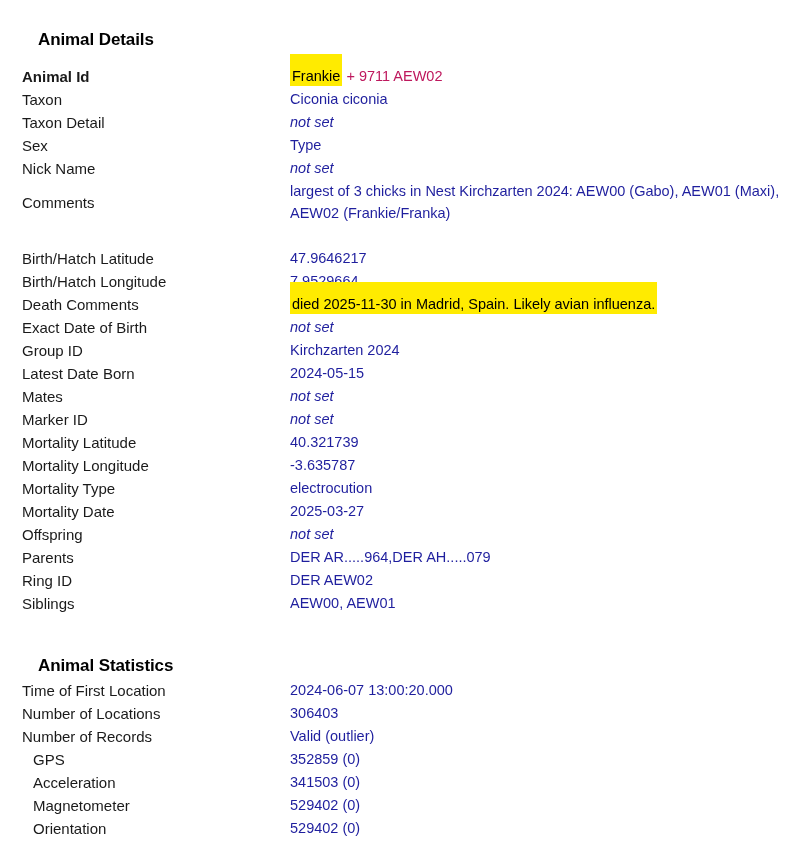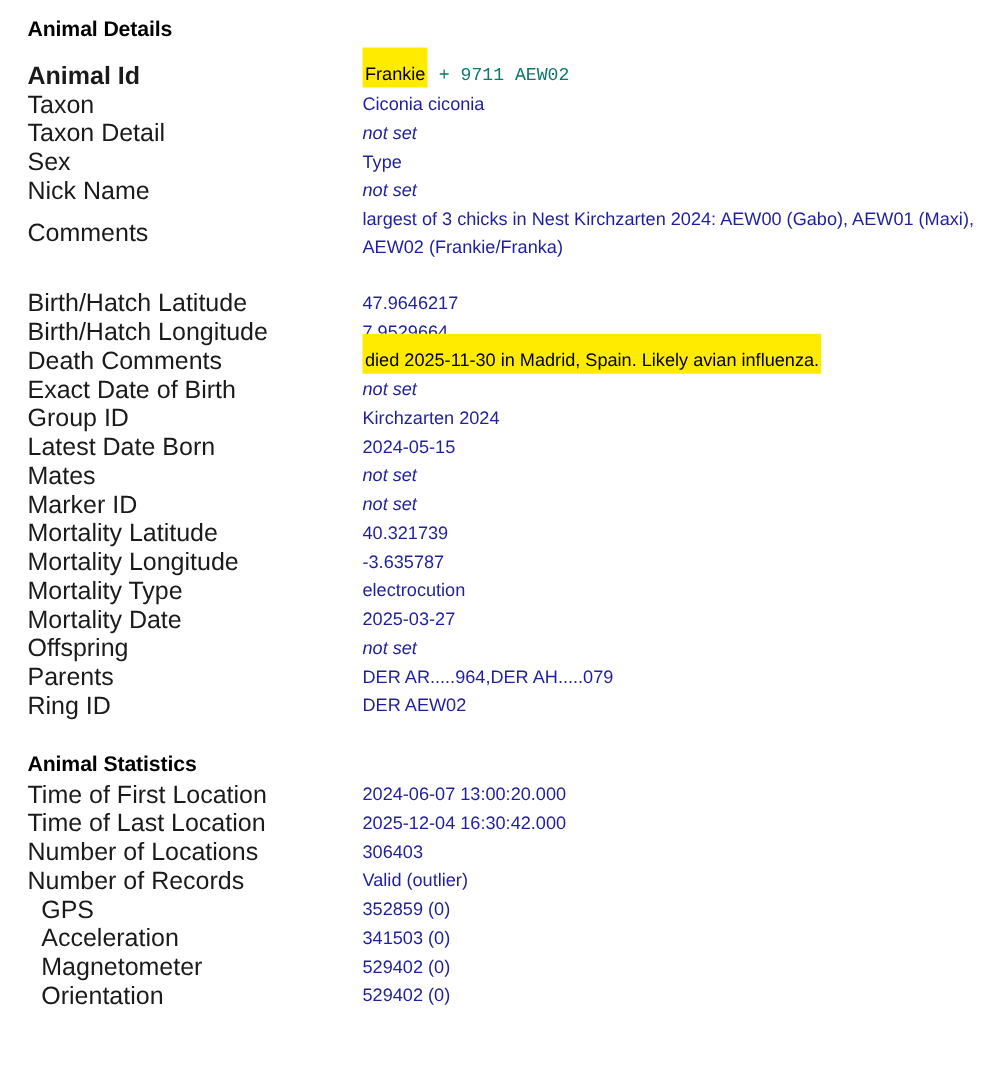--- a/index.html
+++ b/index.html
@@ -18,21 +18,21 @@
   .page {
     padding: 12px 0 0 22px;
     box-sizing: border-box;
     width: 803px;
   }
   .section-heading {
     font-weight: bold;
     font-size: 17px;
     color: #000000;
     letter-spacing: -0.1px;
-    margin: 0;
+    margin: 16px;
     padding: 0;
     line-height: 24px;
   }
   .heading-details { margin-bottom: 13px; }
   .heading-stats { margin-bottom: 1px; }
 
   table.kv {
     border-collapse: collapse;
     border-spacing: 0;
     table-layout: fixed;
@@ -43,21 +43,21 @@
 
   table.kv td {
     padding: 0;
     margin: 0;
     vertical-align: middle;
     line-height: 23px;
     height: 23px;
   }
   td.label {
     color: #1a1a1a;
-    font-size: 20px;
+    font-size: 15px;
     white-space: nowrap;
   }
   td.label.bold { font-weight: bold; }
   td.label.indent { padding-left: 11px; }
 
   td.value {
     color: #1f1f9e;
     font-size: 14.5px;
     white-space: nowrap;
   }
@@ -69,22 +69,21 @@
   .notset {
     font-style: italic;
     color: #1f1f9e;
   }
   .hl {
     background: #ffeb00;
     color: #000000;
     padding: 14px 2px 2px 2px;
   }
   .hl-blue {
-    color: #0f766e;
-    font-family: Liberation Mono, monospace;
+    color: #be185d;
   }
   .gap-row td { height: 21px; line-height: 21px; }
   .gap-row-sm td { height: 19px; line-height: 19px; }
 </style>
 </head>
 <body>
 
 <div class="page">
 
   <div class="section-heading heading-details">Animal Details</div>
@@ -176,44 +175,44 @@
         <td class="value notset">not set</td>
       </tr>
       <tr>
         <td class="label">Parents</td>
         <td class="value">DER AR.....964,DER AH.....079</td>
       </tr>
       <tr>
         <td class="label">Ring ID</td>
         <td class="value">DER AEW02</td>
       </tr>
+      <tr>
+        <td class="label">Siblings</td>
+        <td class="value">AEW00, AEW01</td>
+      </tr>
       <tr class="gap-row-sm">
           <td></td>
           <td></td>
         </tr>
     </tbody>
   </table>
 
   <div class="section-heading heading-stats">Animal Statistics</div>
 
   <table class="kv">
     <colgroup>
         <col class="c-label">
         <col class="c-value">
       </colgroup>
     <tbody>
       <tr>
         <td class="label">Time of First Location</td>
         <td class="value">2024-06-07 13:00:20.000</td>
       </tr>
       <tr>
-        <td class="label">Time of Last Location</td>
-        <td class="value">2025-12-04 16:30:42.000</td>
-      </tr>
-      <tr>
         <td class="label">Number of Locations</td>
         <td class="value">306403</td>
       </tr>
       <tr>
         <td class="label">Number of Records</td>
         <td class="value">Valid (outlier)</td>
       </tr>
       <tr>
         <td class="label indent">GPS</td>
         <td class="value">352859 (0)</td>

